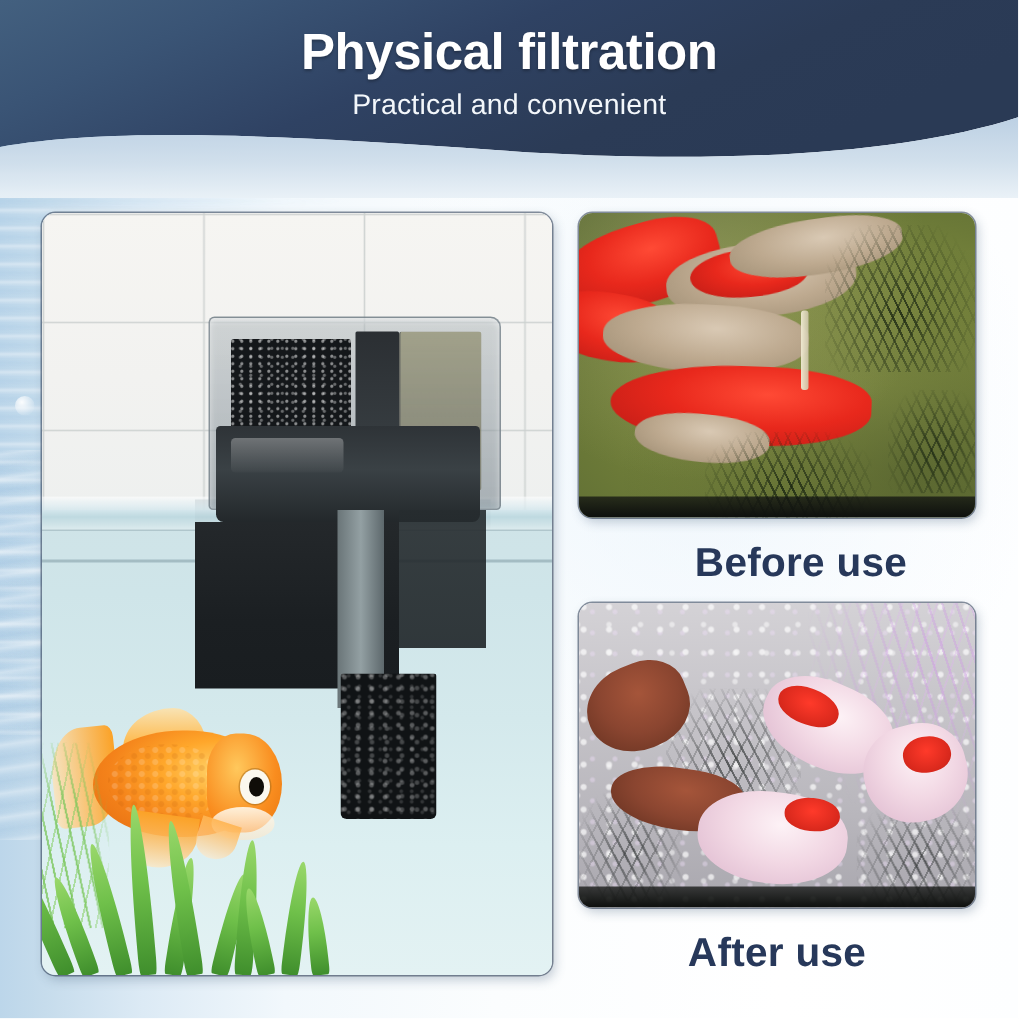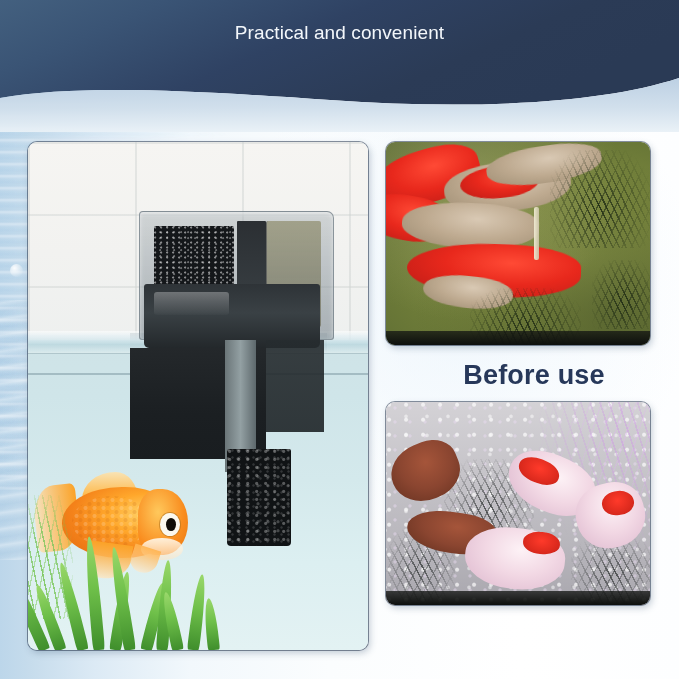--- a/index.html
+++ b/index.html
@@ -112,21 +112,21 @@
     margin: 0;
     padding-top: 16px;
     font-size: 34px;
     font-weight: bold;
     color: #ffffff;
     letter-spacing: -0.3px;
     text-shadow: 0 1px 2px rgba(0,0,0,0.28);
     font-family: "Liberation Sans", sans-serif;
   }
   .subtitle {
-    margin: 17px;
+    margin: 0;
     padding-top: 5px;
     font-size: 19px;
     font-weight: normal;
     color: #f3f7fb;
     letter-spacing: 0.1px;
     font-family: "Liberation Sans", sans-serif;
   }
 
   
   .card {
@@ -501,20 +501,21 @@
             <stop offset="0%" stop-color="#b9cee2"></stop>
             <stop offset="55%" stop-color="#cfdeeb"></stop>
             <stop offset="100%" stop-color="#e9f1f7"></stop>
           </linearGradient>
         </defs>
         <path d="M0,0 L679,0 L679,78 C600,104 470,110 330,100 C200,91 80,84 0,98 Z" fill="url(#hdrGrad)"></path>
         <path d="M0,98 C80,84 200,91 330,100 C470,110 600,104 679,78 L679,132 L0,132 Z" fill="url(#waveGrad)" opacity="0.95"></path>
       </svg>
     </div>
     <div class="header-text">
+      <h1 class="title">Physical filtration</h1>
       <p class="subtitle">Practical and convenient</p>
     </div>
   </div>
 
   <div class="card card-main">
     <div class="photo">
       <div class="tank-wall"></div>
       <div class="tile-lines"></div>
       <div class="water-body"></div>
       <div class="reflection"></div>
@@ -600,14 +601,15 @@
       <div class="koi-pink" style="left:46%; top:26%; width:34%; height:28%; transform:rotate(24deg);"></div>
       <div class="koi-patch-red" style="left:50%;top:28%;width:16%;height:12%;transform:rotate(20deg);"></div>
       <div class="koi-pink" style="left:72%; top:40%; width:26%; height:32%; transform:rotate(-14deg);"></div>
       <div class="koi-patch-red" style="left:82%;top:44%;width:12%;height:12%;transform:rotate(-10deg);"></div>
       <div class="koi-pink" style="left:30%; top:62%; width:38%; height:30%; transform:rotate(6deg);"></div>
       <div class="koi-patch-red" style="left:52%;top:64%;width:14%;height:11%;transform:rotate(4deg);"></div>
 
       <div class="tank-floor-dark"></div>
     </div>
   </div>
+  <div class="caption caption-after">After use</div>
 
 </div>
 
 </body></html>

